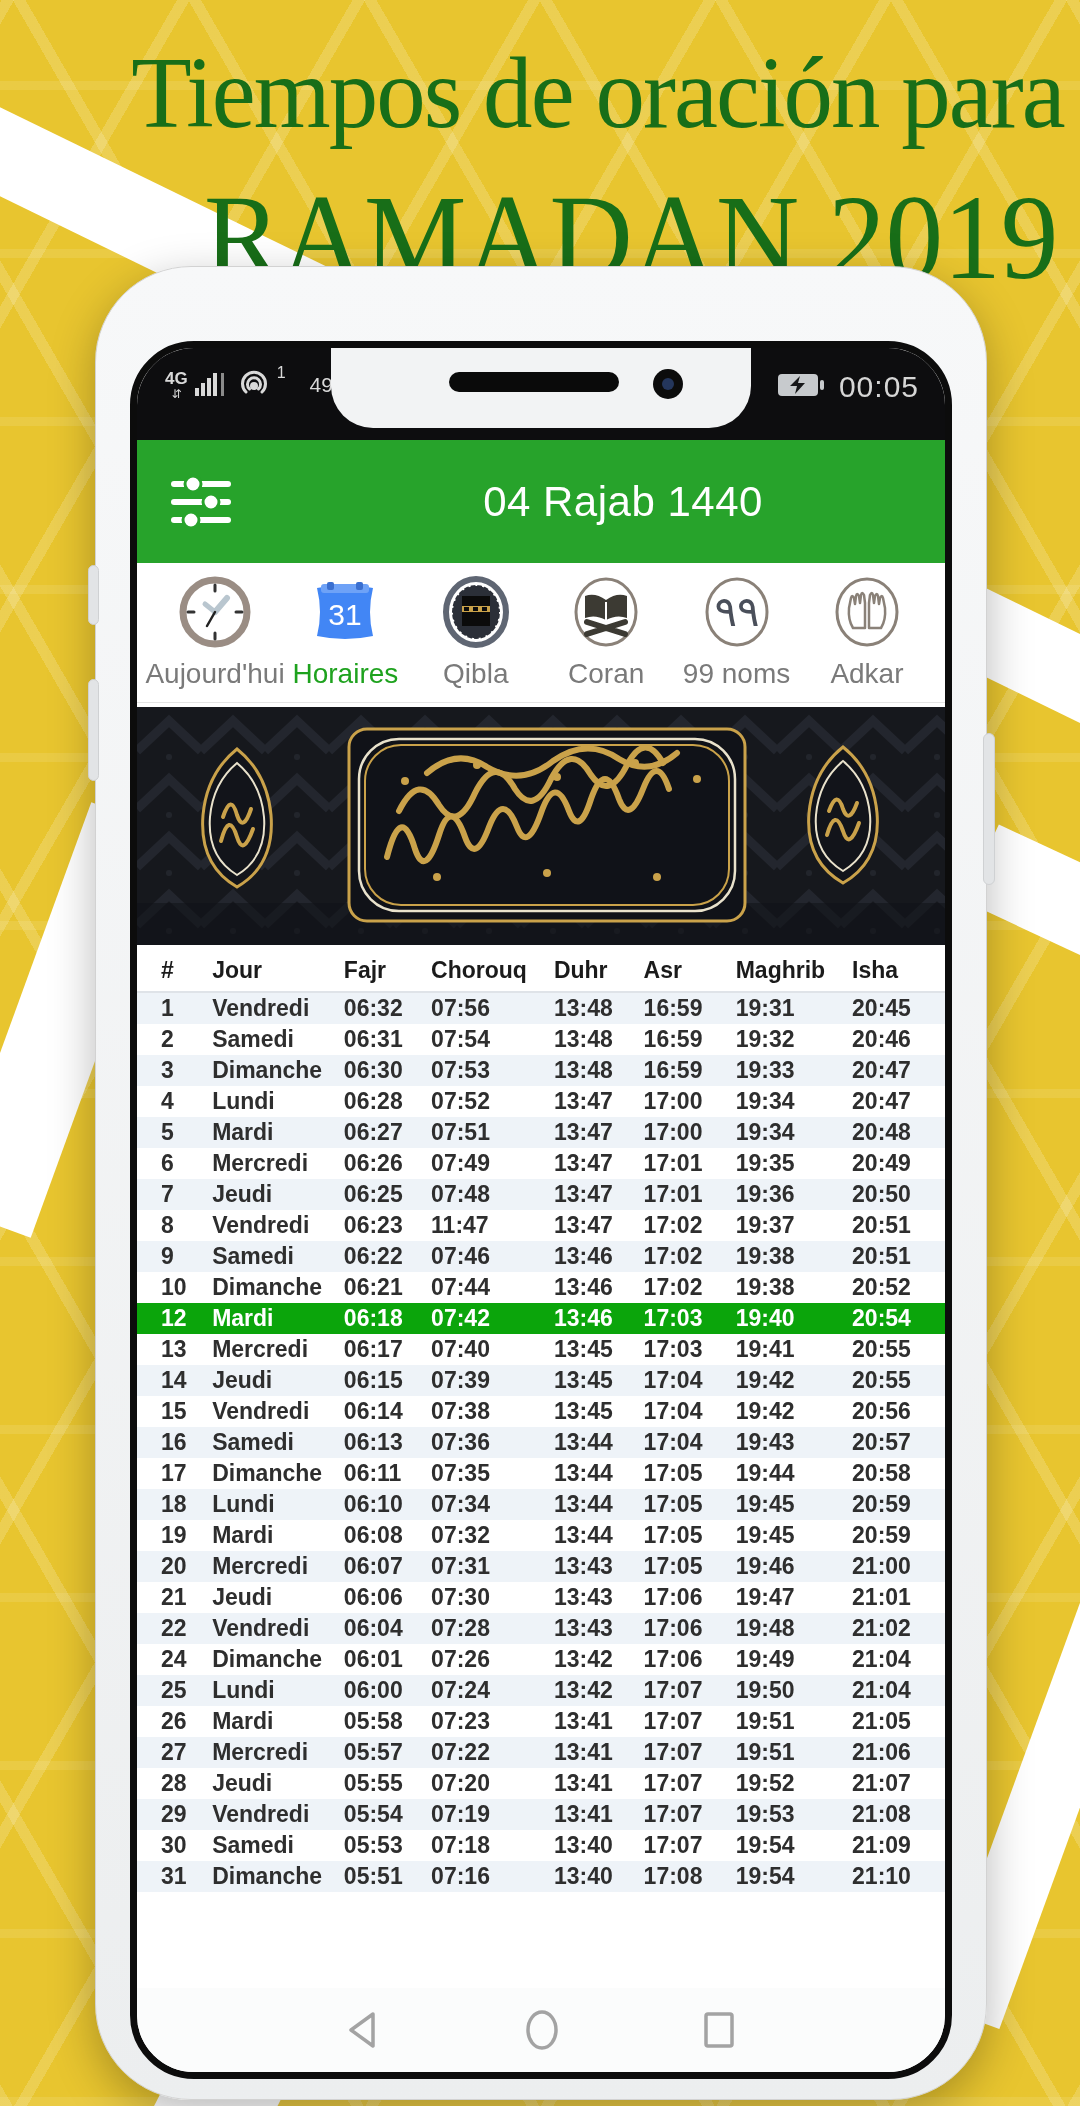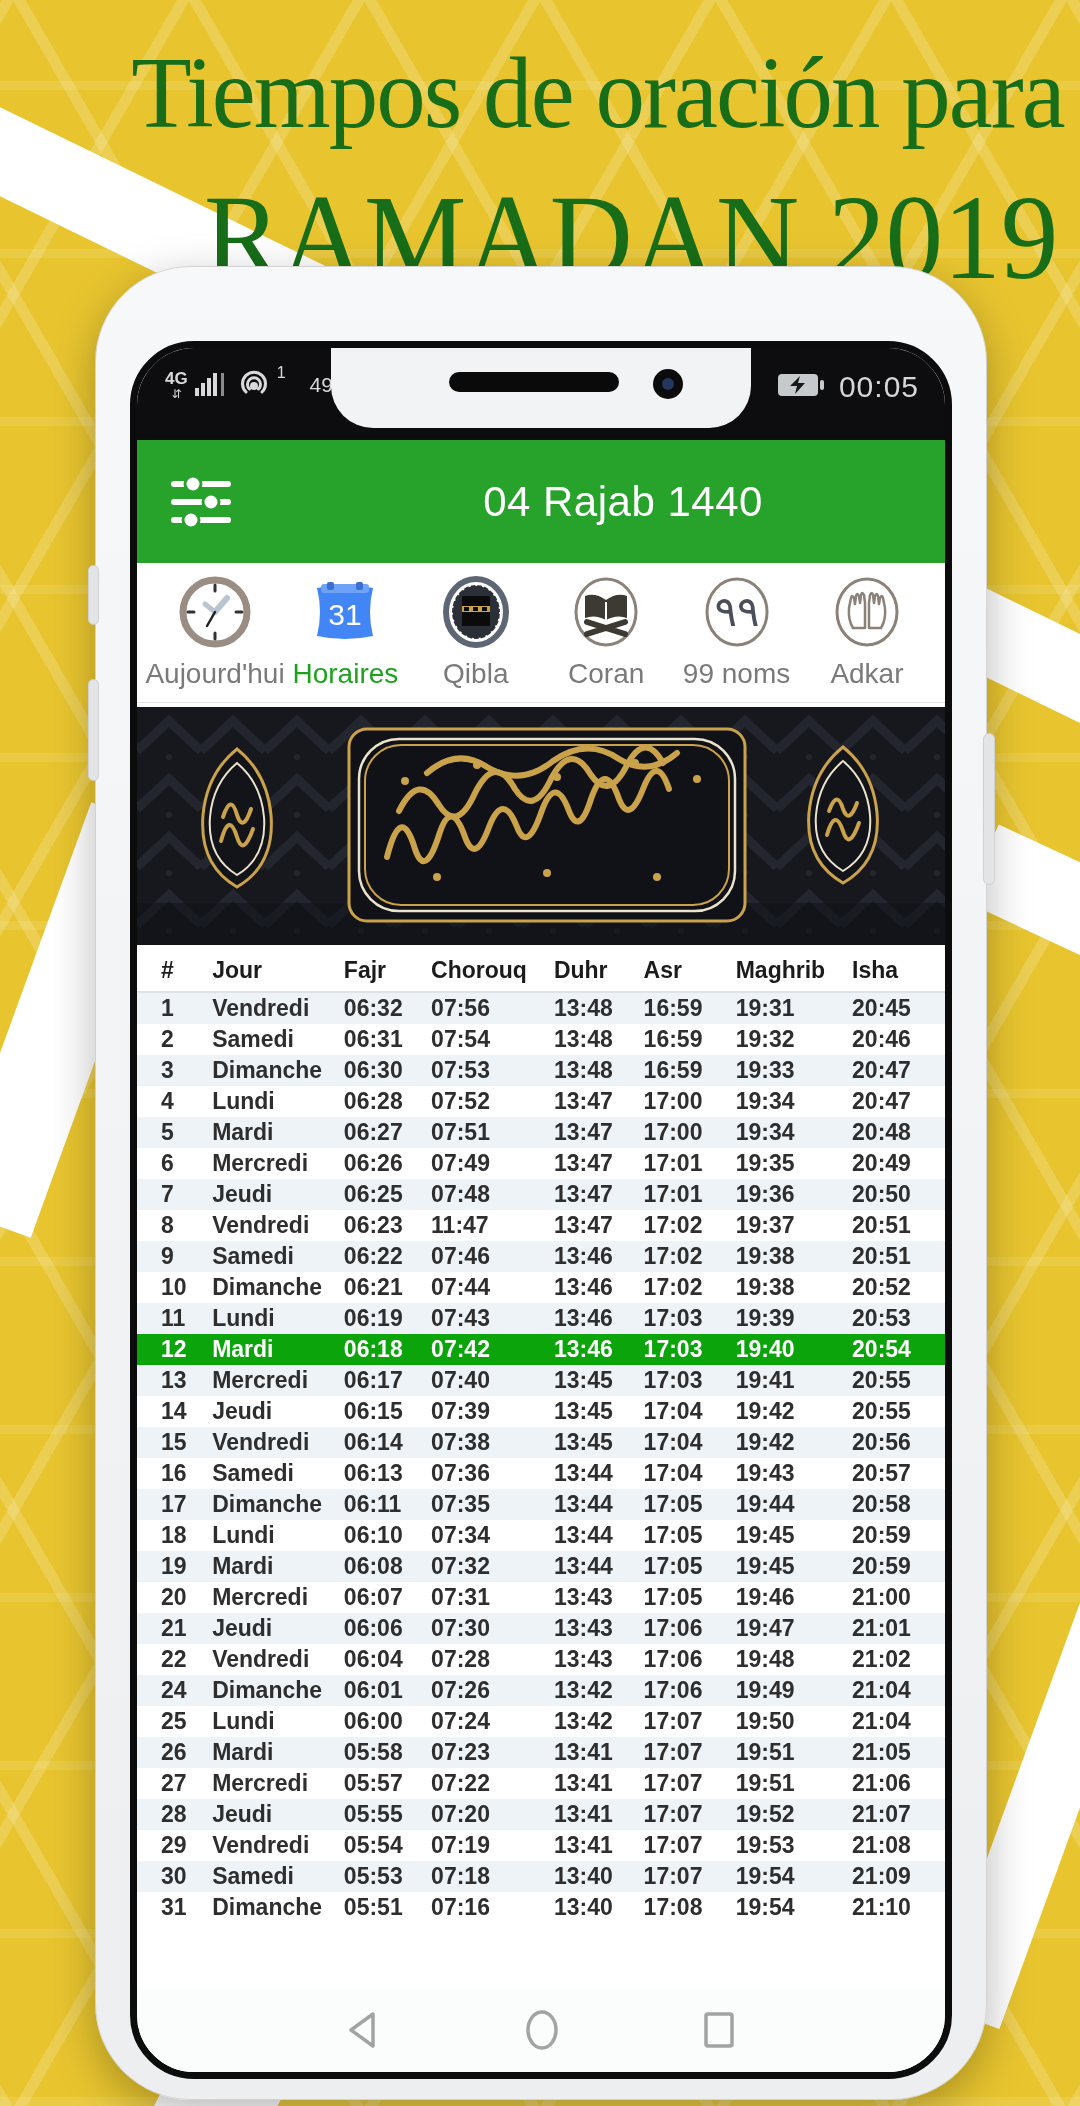--- a/index.html
+++ b/index.html
@@ -424,30 +424,20 @@
               <tr>
                 <td>10</td>
                 <td>Dimanche</td>
                 <td>06:21</td>
                 <td>07:44</td>
                 <td>13:46</td>
                 <td>17:02</td>
                 <td>19:38</td>
                 <td>20:52</td>
               </tr>
-              <tr>
-                <td>11</td>
-                <td>Lundi</td>
-                <td>06:19</td>
-                <td>07:43</td>
-                <td>13:46</td>
-                <td>17:03</td>
-                <td>19:39</td>
-                <td>20:53</td>
-              </tr>
               <tr class="hl">
                 <td>12</td>
                 <td>Mardi</td>
                 <td>06:18</td>
                 <td>07:42</td>
                 <td>13:46</td>
                 <td>17:03</td>
                 <td>19:40</td>
                 <td>20:54</td>
               </tr>

